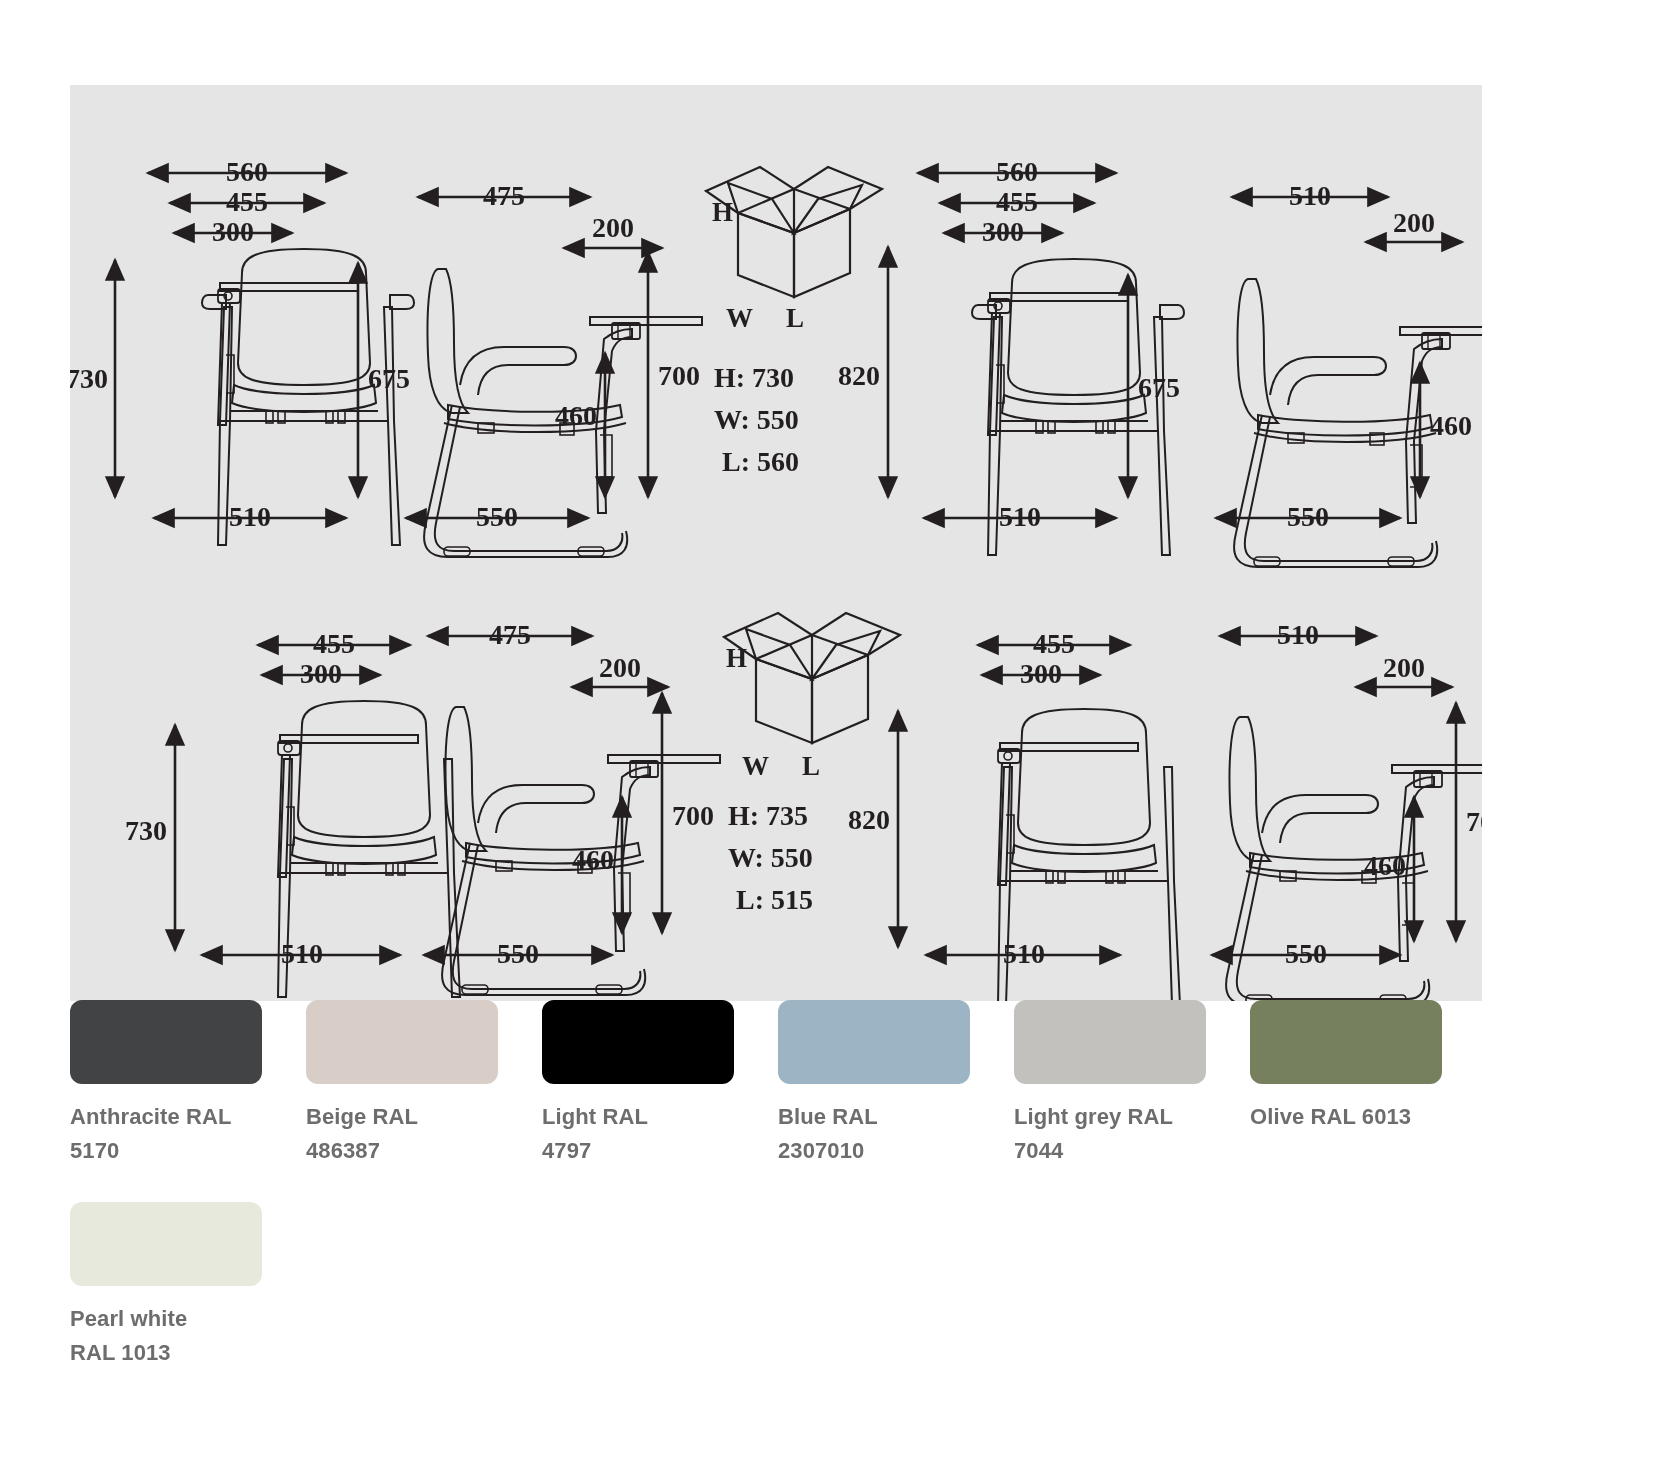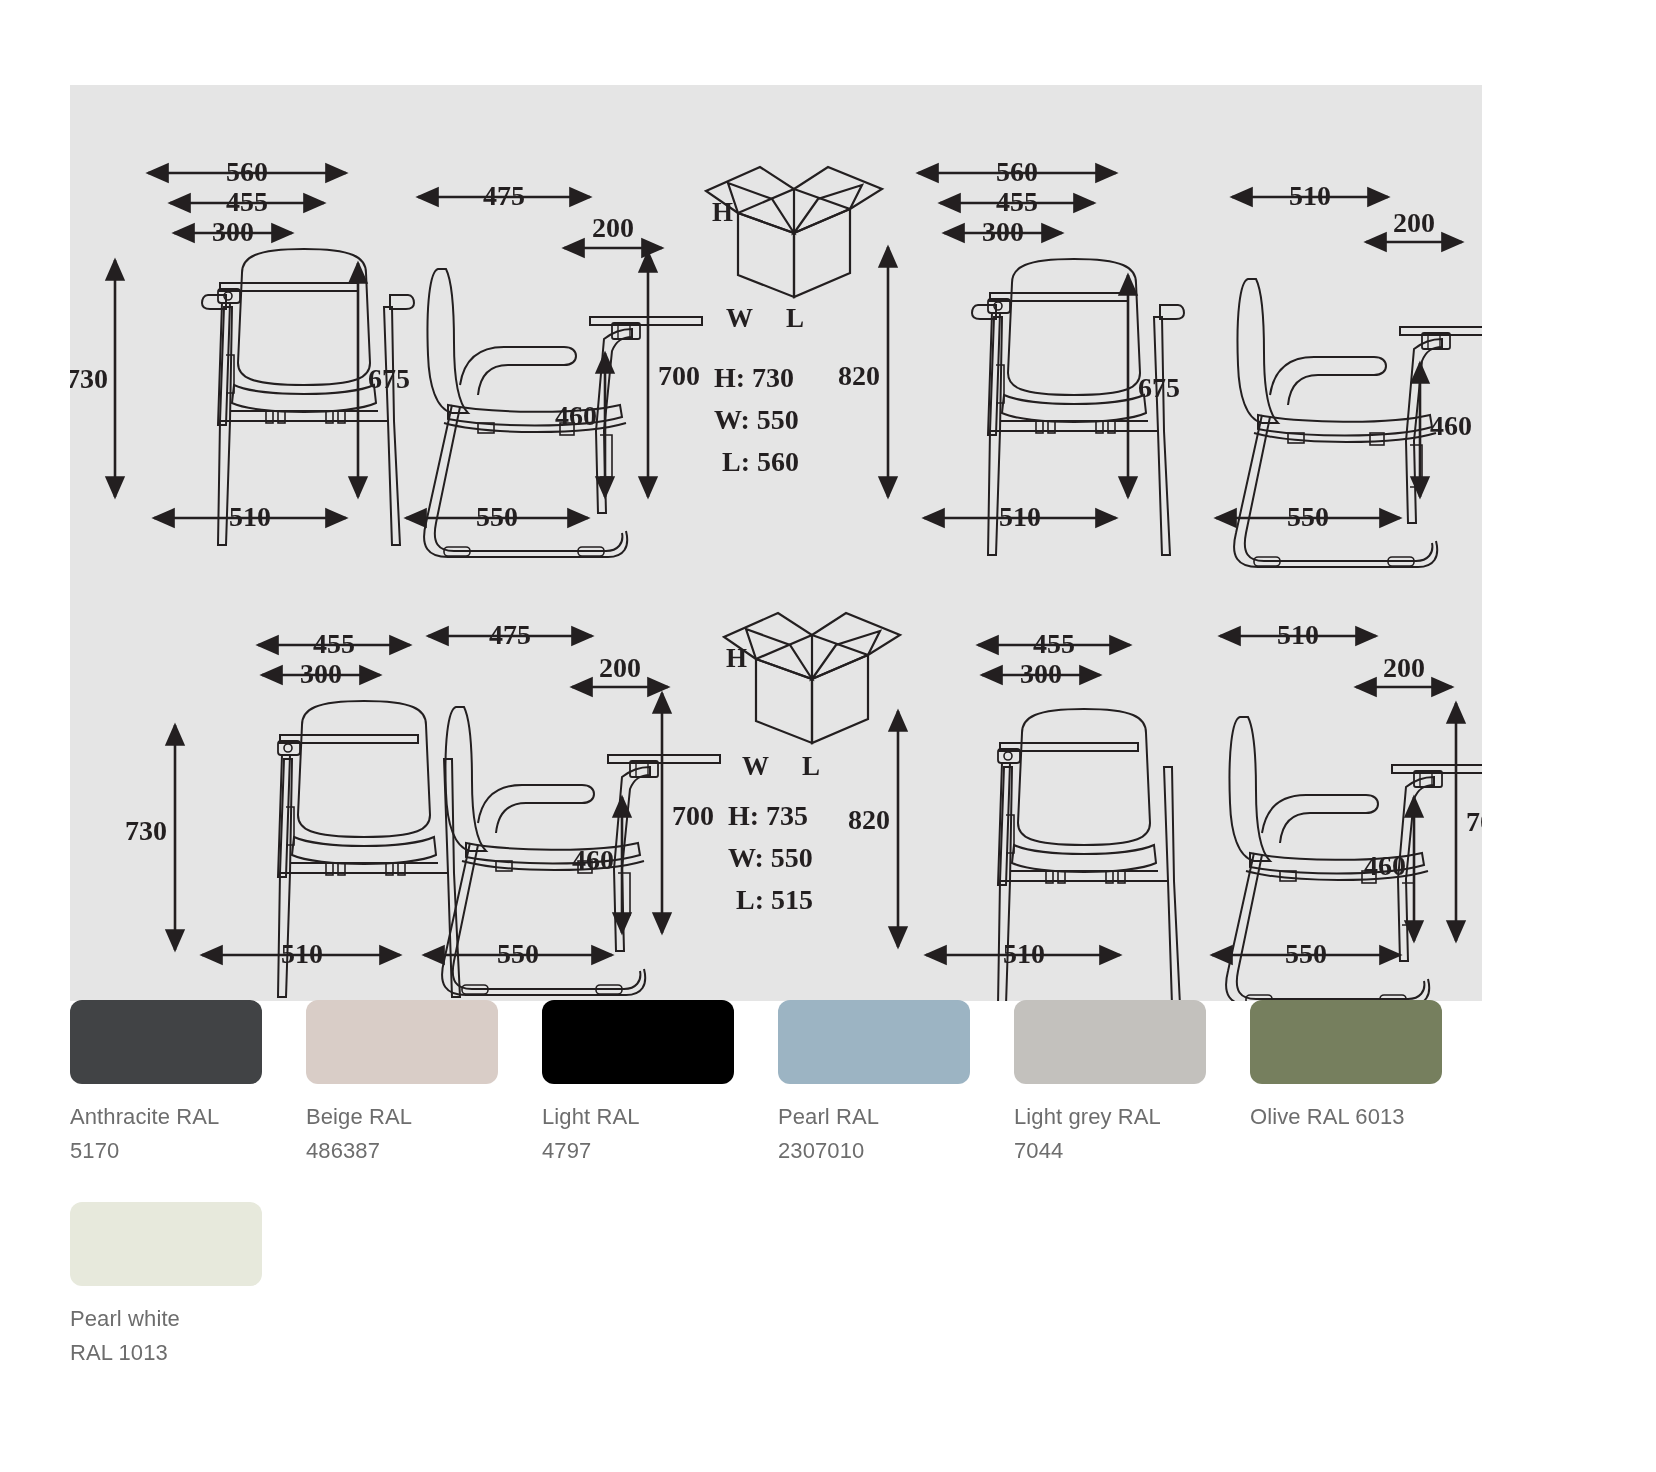--- a/index.html
+++ b/index.html
@@ -26,20 +26,21 @@
 
   
   #swatches {
     position: absolute;
     left: 70px; top: 1000px;
     width: 1500px;
   }
   .swatch-row {
     display: flex;
     flex-wrap: wrap;
+    font-weight: bold;
   }
   .swatch-cell {
     width: 236px;
     margin-bottom: 34px;
   }
   .swatch-chip {
     width: 192px; height: 84px;
     border-radius: 12px;
   }
   .swatch-label {
@@ -363,21 +364,21 @@
         <div class="swatch-chip" style="background:#000000"></div>
         <div class="swatch-label">
           <span>Light RAL</span><br>
           <span>4797</span>
         </div>
       </div>
 
       <div class="swatch-cell">
         <div class="swatch-chip" style="background:#9cb4c3"></div>
         <div class="swatch-label">
-          <span>Pearl RAL</span><br>
+          <span>Blue RAL</span><br>
           <span>2307010</span>
         </div>
       </div>
 
       <div class="swatch-cell">
         <div class="swatch-chip" style="background:#c3c1bd"></div>
         <div class="swatch-label">
           <span>Light grey RAL</span><br>
           <span>7044</span>
         </div>

